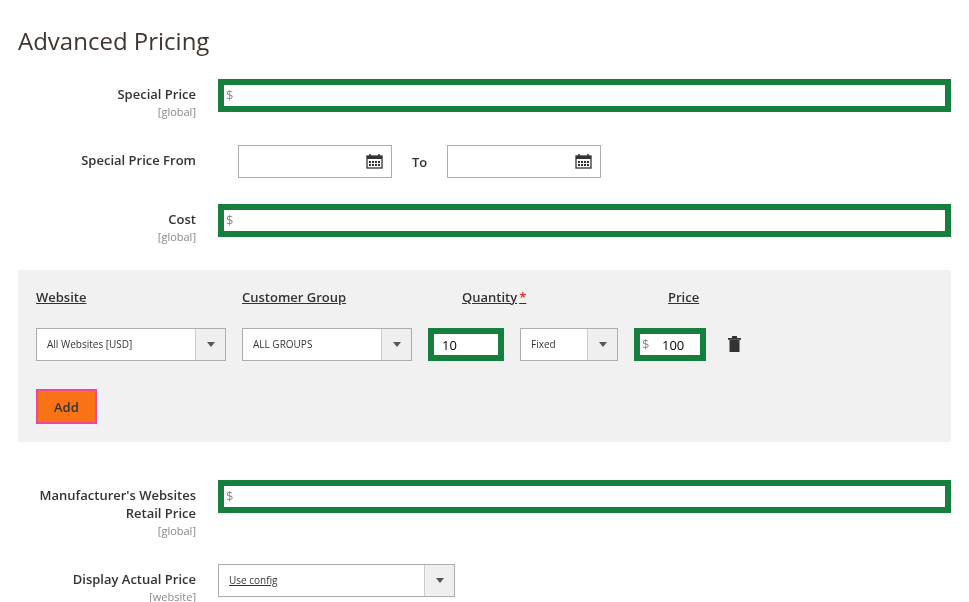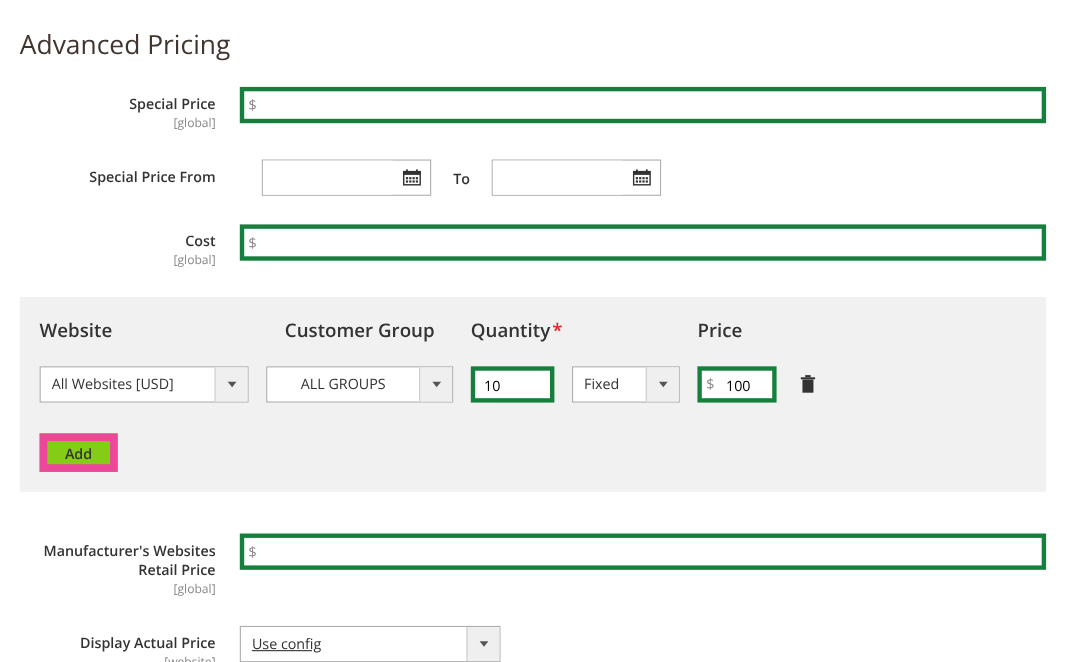--- a/index.html
+++ b/index.html
@@ -35,21 +35,21 @@
   }
   .scope {
     display: block;
     font-weight: 400;
     font-size: 11px;
     color: #888;
     margin-top: 1px;
   }
   .input-col { flex: 1 1 auto; }
   input[type="text"] {
-    border: 4px solid #15803d;
+    border: 6px solid #15803d;
     height: 33px;
     padding: 0 8px;
     font-size: 13px;
     font-family: inherit;
     background: #fff;
   }
   input.full { width: 100%; }
   .money { padding-left: 22px !important; }
   .money-wrap { position: relative; }
   .money-wrap .currency {
@@ -85,21 +85,21 @@
   .to-text { font-weight: 600; font-size: 13px; color: #333; }
   .select-field {
     display: inline-flex;
     border: 1px solid #adadad;
     height: 33px;
     background: #fff;
   }
   .select-field > span {
     padding: 0 10px;
     line-height: 31px;
-    font-size: 13px;
+    font-size: 10px;
     color: #333;
   }
   .select-caret {
     width: 30px;
     border-left: 1px solid #ccc;
     background: #efefef;
     display:flex;
     align-items:center;
     justify-content:center;
     cursor: pointer;
@@ -115,43 +115,43 @@
     background: #f1f1f1;
     padding: 18px 18px 18px 18px;
     width: 100%;
   }
   .grp-header, .grp-row {
     display: flex;
     align-items: center;
     gap: 16px;
   }
   .grp-header { margin-bottom: 22px; }
-  .grp-header > div { font-weight: 600; font-size: 17px; color: #333; }
+  .grp-header > div { font-weight: 600; font-size: 13px; color: #333; text-decoration: underline; }
   .col-website { width: 190px; flex: 0 0 190px; }
-  .col-group   { width: 170px; flex: 0 0 170px; text-align: center; }
-  .col-qty     { width: 76px;  flex: 0 0 76px; }
+  .col-group   { width: 170px; flex: 0 0 170px; }
+  .col-qty     { width: 76px;  flex: 0 0 76px; margin-left: 34px; }
   .col-type    { width: 98px; flex: 0 0 98px; }
   .col-price   { width: 72px;  flex: 0 0 72px; }
   .col-del     { width: 24px;  flex: 0 0 24px; }
   .req { color: #e22626; margin-left: 2px; }
   .grp-row .select-field.col-website > span { flex:1; }
   .grp-row .select-field.col-group   > span { flex:1; }
   .grp-row .select-field.col-type    > span { flex:1; }
   .grp-row input.qty  { width: 76px; }
   .price-cell { position: relative; }
   .price-cell .currency {
     position: absolute; left: 8px; top:0; line-height:33px; color:#888; font-size:13px;
     pointer-events:none;
   }
   .price-cell input { width: 72px; padding-left: 22px; }
   .trash-btn { cursor: pointer; display:flex; align-items:center; justify-content:center; width:24px; height:33px; }
   .add-btn {
     margin-top: 28px;
-    border: 7px solid #ec4899;
-    background: #84cc16;
+    border: 2px solid #ec4899;
+    background: #f97316;
     height: 35px;
     padding: 0 16px;
     font-size: 13px;
     font-family: inherit;
     font-weight: 600;
     color: #333;
     cursor: pointer;
   }
   .row.group-price-row { margin-bottom: 38px; }
   .row.dap-row .input-col .select-field > span { width: 205px; text-decoration: underline; }

